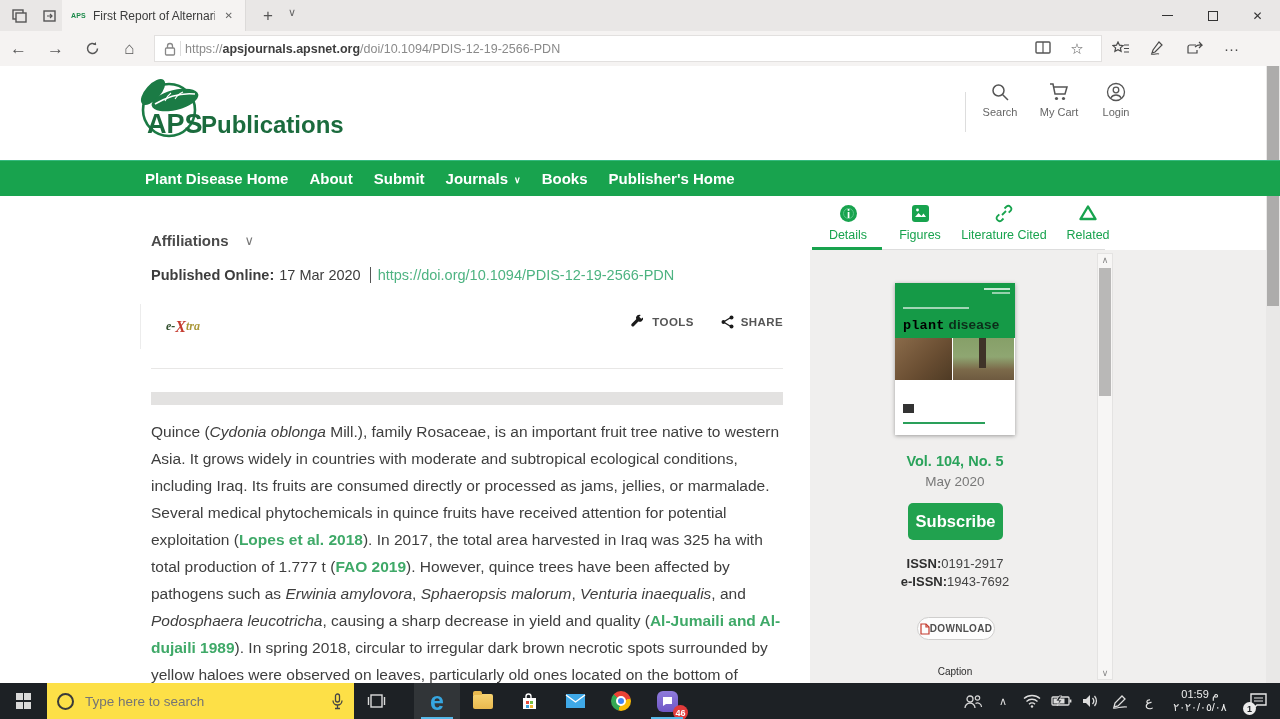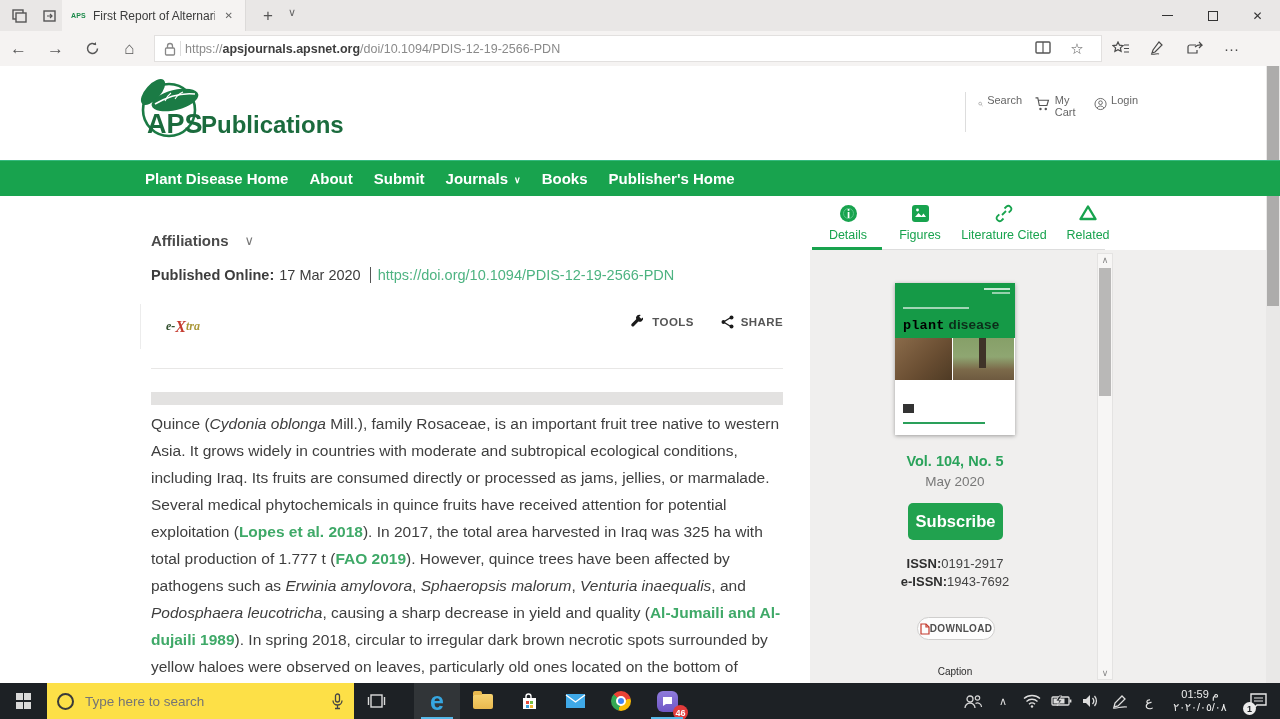--- a/index.html
+++ b/index.html
@@ -33,21 +33,21 @@
   .url b{color:#3e3e3e;font-weight:bold;}
   .ab-icon{width:30px;text-align:center;color:#555;font-size:15px;}
   .hub-btn{width:37px;height:35px;display:flex;align-items:center;justify-content:center;color:#4a4a4a;font-size:15px;}
 
   
   .page{position:absolute;top:66px;left:0;width:1280px;height:617px;background:#fff;overflow:hidden;}
 
   .site-header{position:absolute;top:0;left:0;width:1266px;height:94px;background:#fff;z-index:2;}
   .logo-svg{position:absolute;left:131px;top:6px;}
   .hdr-divider{position:absolute;left:965px;top:26px;width:1px;height:40px;background:#ddd;}
-  .hdr-action{position:absolute;top:28px;display:flex;flex-direction:row;align-items:flex-start;gap:4px;}
+  .hdr-action{position:absolute;top:16px;display:flex;flex-direction:column;align-items:center;gap:4px;}
   .hdr-action svg{display:block;}
   .hdr-label{font-size:11px;color:#666;}
 
   .mainnav{position:absolute;top:94px;left:0;width:1280px;height:36px;background:#18a34e;
            display:flex;align-items:center;gap:21px;padding-left:145px;z-index:3;border-top:1px solid #35b97e;}
   .nav-item{color:#fff;font-size:15px;font-weight:600;white-space:nowrap;display:flex;align-items:center;gap:6px;}
   .nav-chev{font-size:9px;margin-top:2px;}
 
   .authors-row{position:absolute;left:151px;top:115px;width:680px;font-size:14.5px;color:#474747;
                white-space:nowrap;z-index:1;}
@@ -62,21 +62,21 @@
   .doi-link{color:#4db381;}
   .extra-box{position:absolute;top:78px;left:-11px;height:45px;border-left:1px solid #ececec;
              display:flex;align-items:center;padding-left:25px;}
   .extra-e{font-family:"Liberation Serif",serif;font-style:italic;font-weight:bold;font-size:12px;color:#33502f;}
   .extra-x{font-family:"Liberation Serif",serif;font-style:italic;font-weight:bold;font-size:16px;color:#c43a2e;}
   .extra-tra{font-family:"Liberation Serif",serif;font-style:italic;font-weight:bold;font-size:12px;color:#ab9738;}
   .tools-share{position:absolute;top:88px;right:0;display:flex;gap:27px;}
   .ts-btn{display:flex;align-items:center;gap:7px;font-size:11.5px;font-weight:bold;color:#555;letter-spacing:.4px;}
   .article-hr{position:absolute;top:142px;left:0;width:632px;height:1px;background:#e8e7e6;}
   .gray-bar{position:absolute;top:166px;left:0;width:632px;height:13px;background:#e3e2e1;}
-  .para{position:absolute;top:184px;left:0;width:632px;font-size:15.5px;line-height:27px;color:#3e3e3e;}
+  .para{position:absolute;top:192px;left:0;width:632px;font-size:15.5px;line-height:27px;color:#3e3e3e;}
   .seg-i{font-style:italic;}
   .seg-link{color:#3fa968;font-weight:bold;cursor:pointer;}
 
   
   .sidebar{position:absolute;left:810px;top:130px;width:456px;height:487px;background:#fff;}
   .side-tabs{position:absolute;top:0;left:2px;height:54px;display:flex;gap:0;}
   .side-tab{width:72px;display:flex;flex-direction:column;align-items:center;justify-content:center;gap:5px;}
   .side-tab.wide{width:96px;}
   .side-tab-label{font-size:12.5px;color:#18a34e;white-space:nowrap;}
   .side-tabs-border{position:absolute;top:53px;left:2px;width:293px;height:1px;background:#ddd;}

